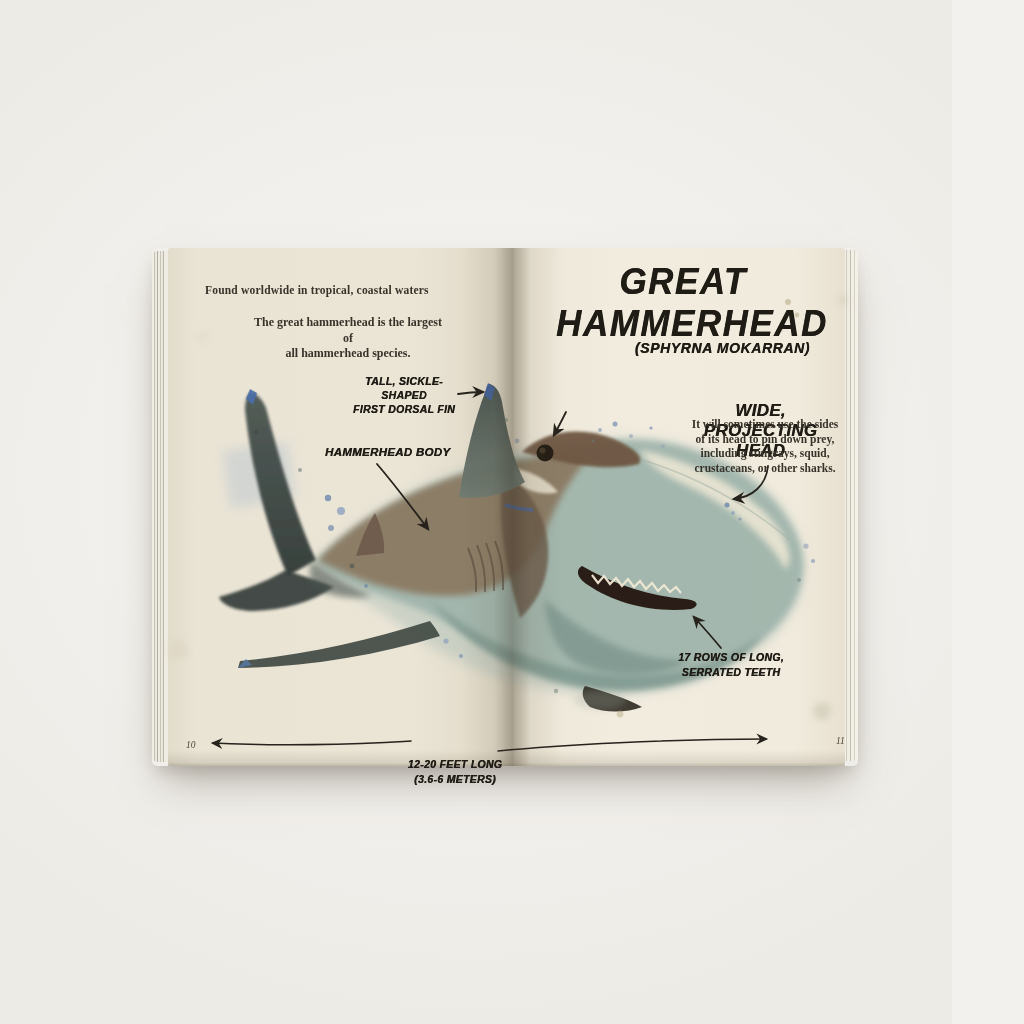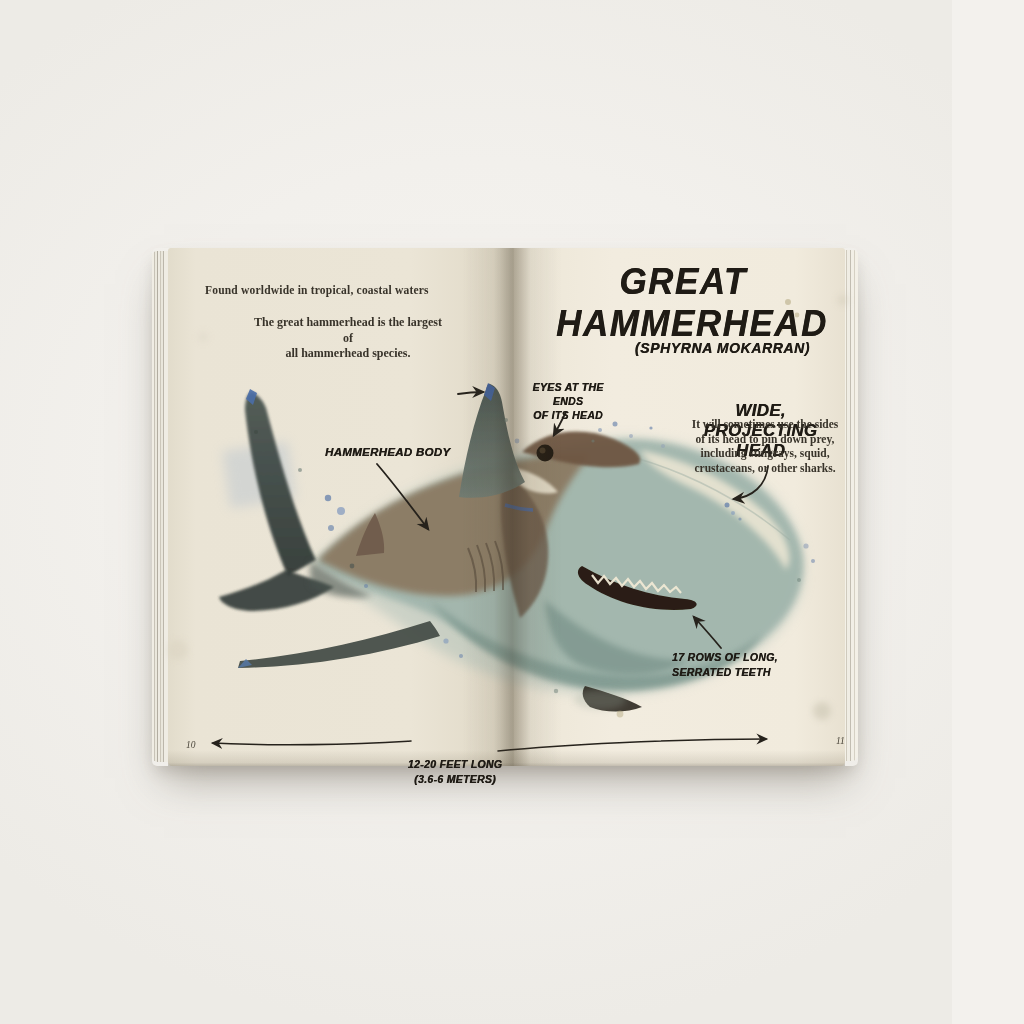--- a/index.html
+++ b/index.html
@@ -29,21 +29,21 @@
   .serif{font-family:"Liberation Serif",serif;font-weight:700;color:#38332a;}
   .t-intro{left:205px;top:284px;font-size:11.5px;letter-spacing:.2px;}
   .t-fact{left:250px;top:315px;width:196px;font-size:12px;text-align:center;line-height:1.3;}
   .t-dorsal{left:348px;top:374px;width:112px;font-size:10.5px;text-align:center;line-height:1.35;}
   .t-body{left:325px;top:446px;font-size:11.5px;}
   .t-title{left:556px;top:262px;width:254px;font-size:35px;text-align:center;line-height:1.16;letter-spacing:1.5px;transform:scaleY(1.04);}
   .t-subtitle{left:556px;top:340px;width:254px;font-size:14px;text-align:right;letter-spacing:.6px;font-style:italic;}
   .t-eyes{left:518px;top:380px;width:100px;font-size:10.5px;text-align:center;line-height:1.35;}
   .t-headlabel{left:688px;top:401px;width:145px;font-size:17px;text-align:center;}
   .t-headnote{left:683px;top:417px;width:164px;font-size:11.5px;text-align:center;line-height:1.27;}
-  .t-teeth{left:672px;top:650px;width:118px;font-size:10.5px;line-height:1.4;}
+  .t-teeth{left:672px;top:650px;width:118px;font-size:10.5px;text-align:center;line-height:1.4;}
   .t-sensory{left:212px;top:685px;width:230px;font-size:12px;line-height:1.3;}
   .t-length{left:406px;top:729px;width:98px;font-size:10.5px;text-align:center;line-height:1.4;margin-top:28px;}
   .t-pnum{font-size:9.5px;font-weight:400;color:#4a453a;font-style:italic;}
   .t-p10{left:186px;top:740px;}
   .t-p11{left:836px;top:736px;}
 </style>
 </head>
 <body>
 
 <div class="scene">
@@ -180,27 +180,27 @@
         <path d="M498 751 C 560 745 670 739 766 739" marker-end="url(#ah)"></path>
       </g>
     </g>
   </svg>
 
   <div class="gutter"></div>
 
   <div class="txt serif t-intro">Found worldwide in tropical, coastal waters</div>
   <div class="txt serif t-fact">The great hammerhead is the largest of
 all hammerhead species.</div>
+  <div class="txt hand t-dorsal">TALL, SICKLE-SHAPED
+FIRST DORSAL FIN</div>
   <div class="txt hand t-body">HAMMERHEAD BODY</div>
 
   <div class="txt hand t-title">GREAT
 HAMMERHEAD</div>
   <div class="txt hand t-subtitle">(SPHYRNA MOKARRAN)</div>
-  <div class="txt hand t-eyes">EYES AT THE ENDS
-OF ITS HEAD</div>
   <div class="txt hand t-headlabel">WIDE, PROJECTING HEAD</div>
   <div class="txt serif t-headnote">It will sometimes use the sides
 of its head to pin down prey,
 including stingrays, squid,
 crustaceans, or other sharks.</div>
   <div class="txt hand t-teeth">17 ROWS OF LONG,
 SERRATED TEETH</div>
 
   <div class="txt hand t-length">12-20 FEET LONG
 (3.6-6 METERS)</div>

